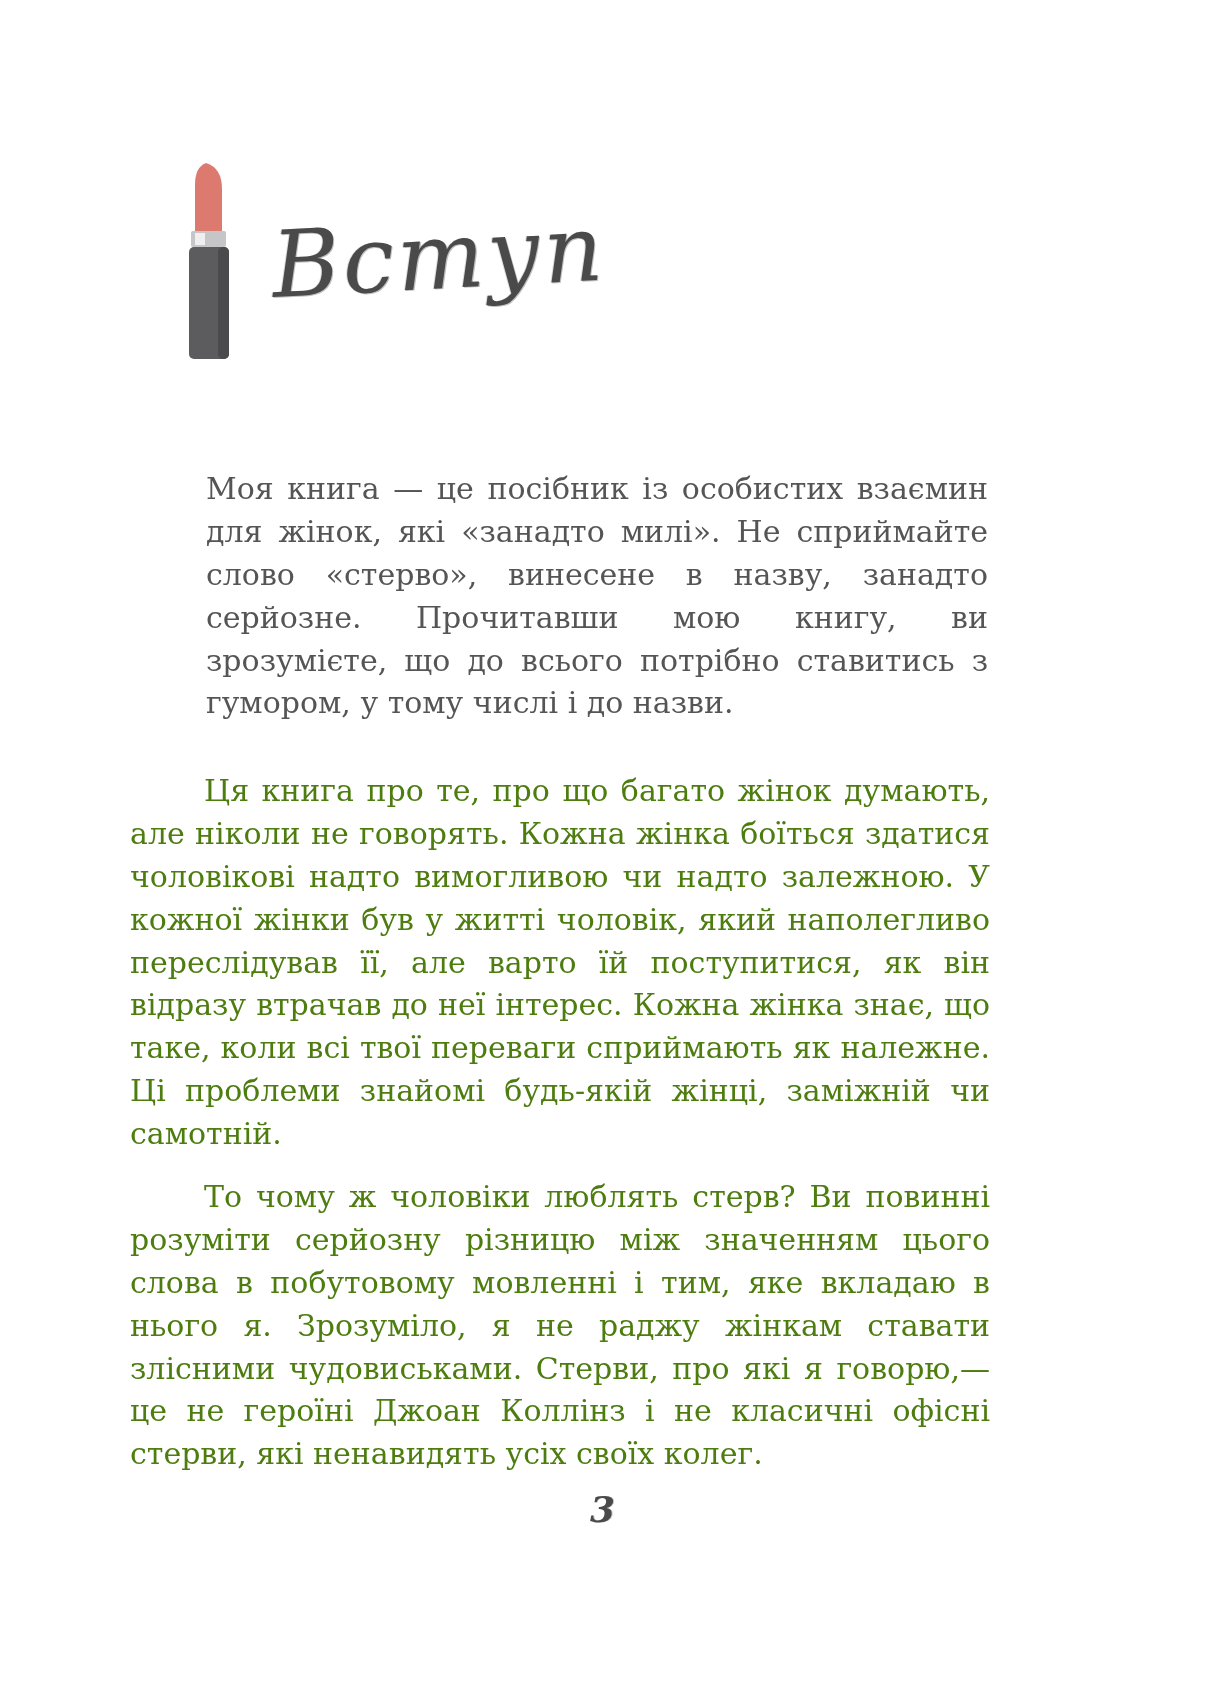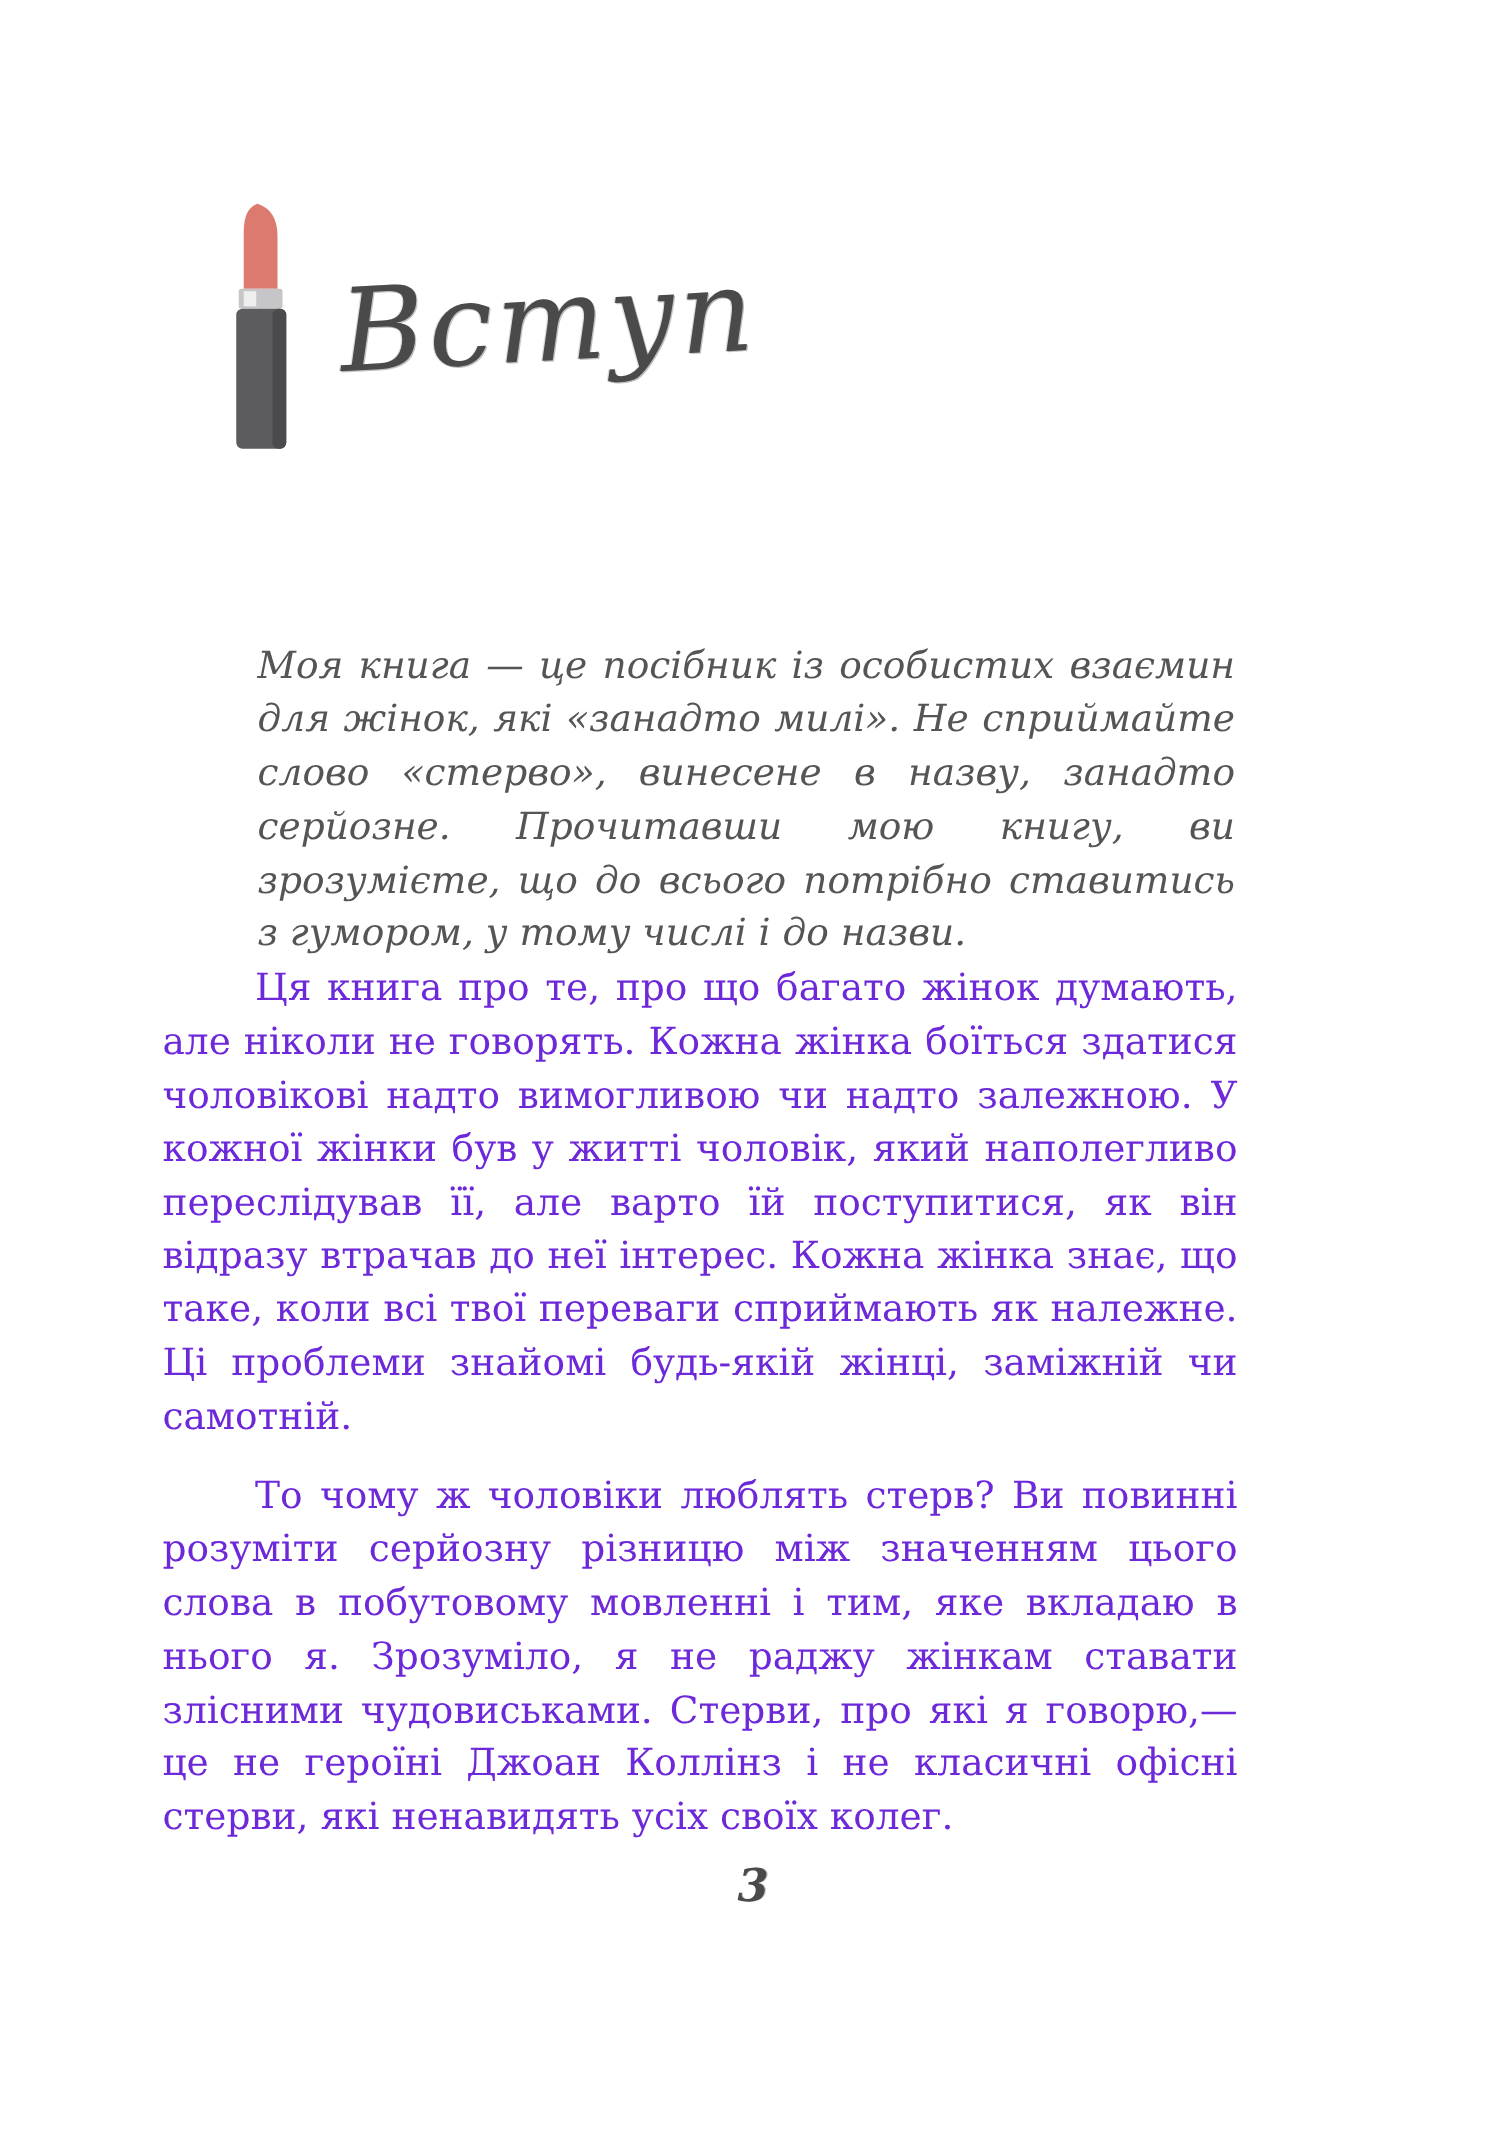--- a/index.html
+++ b/index.html
@@ -28,37 +28,36 @@
     font-style: italic;
     color: #4a4a4a;
     letter-spacing: 3px;
     transform: rotate(-3deg);
     transform-origin: left center;
     text-shadow: 1px 1px 0 rgba(74,74,74,0.35), -1px 0 0 rgba(74,74,74,0.2);
   }
   .epigraph {
     position: absolute;
     left: 206px;
-    top: 512px;
+    top: 468px;
     width: 782px;
     font-size: 30px;
     line-height: 1.43;
     text-align: justify;
     color: #555555;
-    font-style: italic;
   }
   .body-text {
     position: absolute;
     left: 130px;
     top: 770px;
     width: 860px;
     font-size: 30px;
     line-height: 1.43;
     text-align: justify;
-    color: #6d28d9;
+    color: #4d7c0f;
   }
   .body-text p {
     margin: 0 0 20px 0;
     text-indent: 74px;
   }
   .page-number {
     position: absolute;
     left: 0;
     right: 0;
     top: 1488px;

